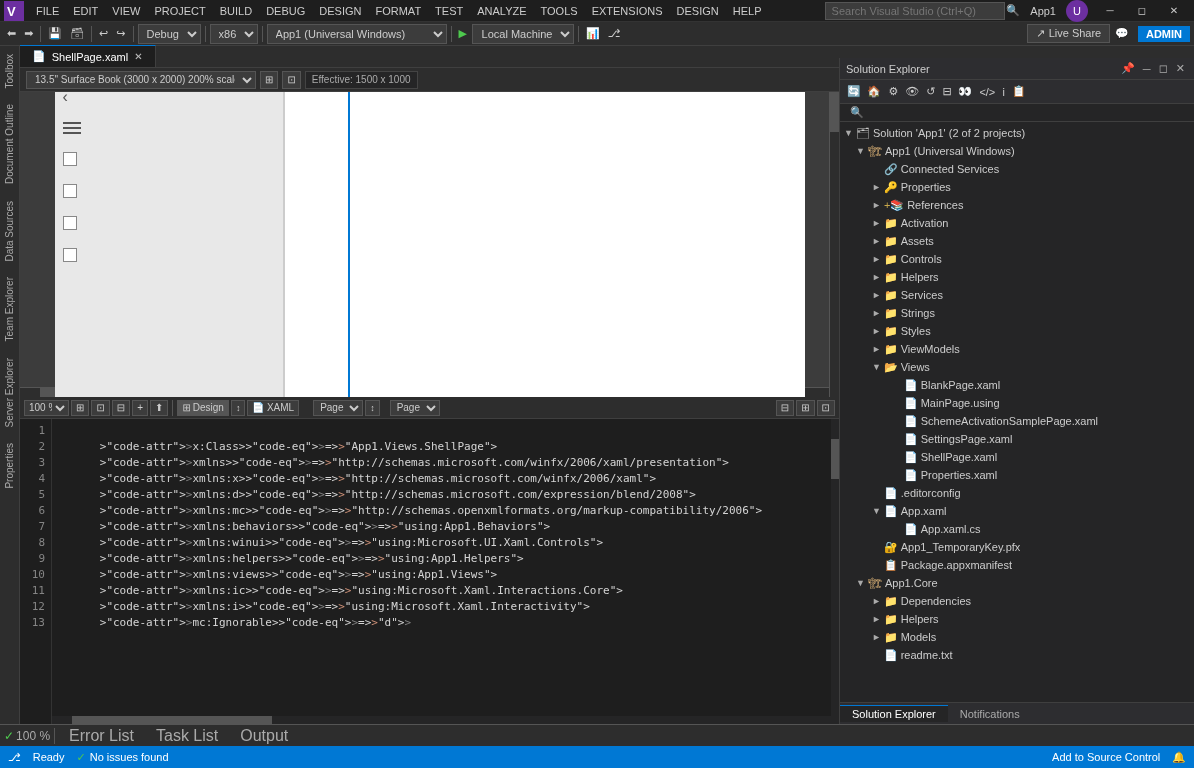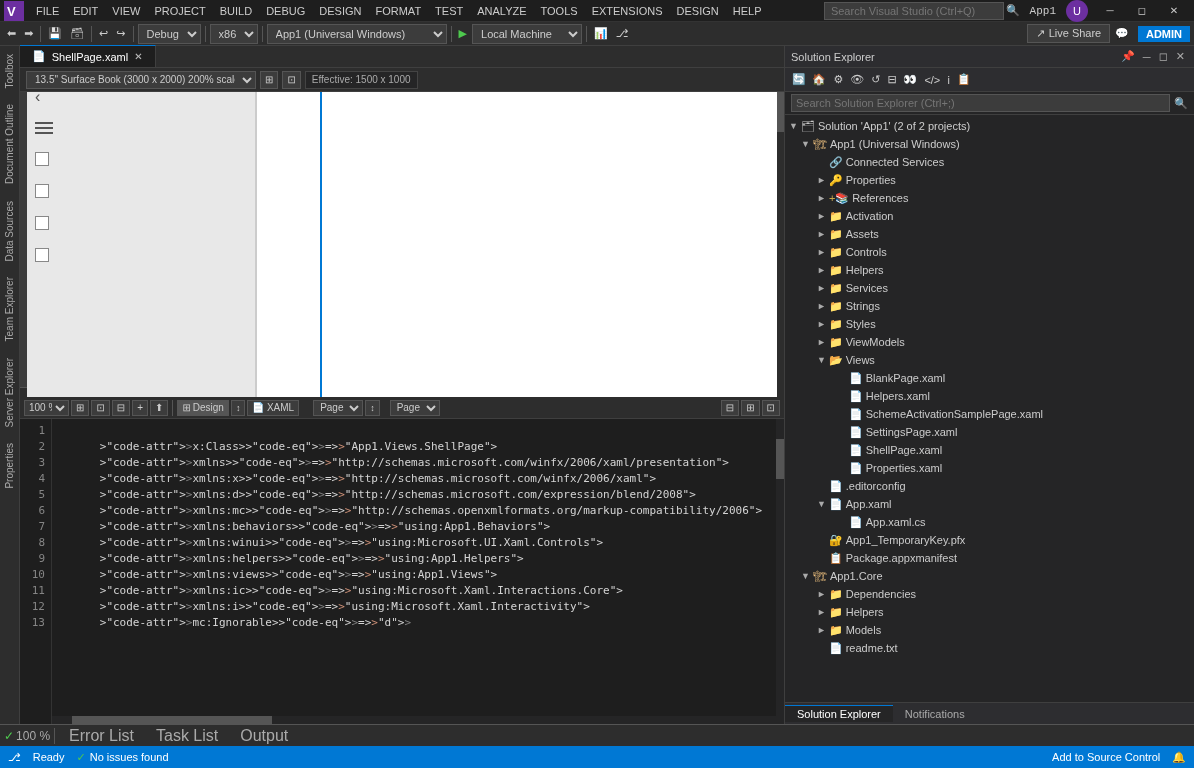--- a/index.html
+++ b/index.html
@@ -2,21 +2,21 @@
 <html><head>
   <meta charset="utf-8">
   <style>
     * { box-sizing: border-box; margin: 0; padding: 0; }
     body { font-family: 'Segoe UI', Arial, sans-serif; font-size: 12px; background: #2d2d2d; color: #d4d4d4; overflow: hidden; width: 1194px; height: 768px; }
     
     
     #menu-bar { background: #1e1e1e; height: 22px; display: flex; align-items: center; padding: 0 4px; gap: 2px; border-bottom: 1px solid #333; }
     .menu-item { color: #cccccc; padding: 2px 6px; font-size: 11px; cursor: pointer; white-space: nowrap; }
     .search-box { margin-left: auto; background: #3c3c3c; border: 1px solid #555; color: #ccc; padding: 1px 6px; font-size: 11px; height: 18px; width: 180px; }
-    .app-name { color: #cccccc; font-size: 11px; padding: 0 8px; font-family: Liberation Mono, monospace; }
+    .app-name { color: #cccccc; font-size: 11px; padding: 0 8px; }
     .window-controls { display: flex; gap: 0; margin-left: 4px; }
     .win-btn { width: 32px; height: 22px; display: flex; align-items: center; justify-content: center; cursor: pointer; color: #ccc; font-size: 10px; }
 
     
     #toolbar { background: #2d2d2d; height: 24px; display: flex; align-items: center; padding: 0 4px; gap: 2px; border-bottom: 1px solid #3f3f3f; }
     .tb-btn { background: none; border: none; color: #cccccc; padding: 1px 3px; cursor: pointer; font-size: 11px; display: flex; align-items: center; gap: 2px; height: 20px; }
     .tb-separator { width: 1px; height: 16px; background: #555; margin: 0 2px; }
     .tb-dropdown { background: #3c3c3c; border: 1px solid #555; color: #ccc; padding: 1px 4px; font-size: 11px; height: 20px; }
     .live-share-btn { background: #3c3c3c; border: 1px solid #555; color: #ccc; padding: 2px 8px; font-size: 11px; cursor: pointer; margin-left: auto; }
     .admin-btn { background: #0078d4; border: none; color: white; padding: 2px 8px; font-size: 11px; font-weight: bold; cursor: pointer; margin-left: 4px; }
@@ -63,21 +63,21 @@
     .code-content { flex: 1; padding: 4px 8px; font-family: 'Consolas', monospace; font-size: 11px; overflow: auto; }
     .code-line { height: 16px; line-height: 16px; white-space: pre; }
     .code-val { color: #ce9178; }
     .code-bracket { color: #808080; }
     .code-scroll { position: absolute; right: 0; top: 0; width: 8px; height: 100%; background: #252526; }
     .code-scroll-thumb { width: 8px; height: 40px; background: #555; position: absolute; top: 20px; }
     .code-scroll-h { position: absolute; bottom: 0; left: 32px; right: 8px; height: 8px; background: #252526; }
     .code-scroll-h-thumb { height: 8px; width: 200px; background: #555; position: absolute; left: 20px; }
 
     
-    #solution-explorer { width: 410px; background: #252526; border-left: 1px solid #3f3f3f; display: flex; flex-direction: column; }
+    #solution-explorer { width: 355px; background: #252526; border-left: 1px solid #3f3f3f; display: flex; flex-direction: column; margin-top: 12px; }
     #se-titlebar { background: #2d2d30; height: 22px; display: flex; align-items: center; padding: 0 6px; font-size: 11px; color: #ccc; border-bottom: 1px solid #3f3f3f; }
     #se-titlebar span { font-weight: normal; }
     .se-controls { display: flex; gap: 2px; margin-left: auto; }
     .se-ctrl-btn { background: none; border: none; color: #aaa; cursor: pointer; font-size: 11px; padding: 1px 3px; }
 
     #se-toolbar { background: #2d2d30; height: 24px; display: flex; align-items: center; padding: 0 4px; gap: 1px; border-bottom: 1px solid #3f3f3f; }
     .se-tb-btn { background: none; border: none; color: #ccc; cursor: pointer; font-size: 11px; padding: 2px 3px; height: 20px; display: flex; align-items: center; }
 
     #se-search { padding: 2px 6px; border-bottom: 1px solid #3f3f3f; display: flex; align-items: center; }
     .se-search-box { flex: 1; background: #3c3c3c; border: 1px solid #555; color: #ccc; padding: 1px 4px; font-size: 11px; height: 18px; }
@@ -161,21 +161,21 @@
   <div class="tb-separator"></div>
   <select class="tb-dropdown">
     <option>x86</option>
   </select>
   <div class="tb-separator"></div>
   <select class="tb-dropdown" style="width:180px;">
     <option>App1 (Universal Windows)</option>
   </select>
   <div class="tb-separator"></div>
   <button class="tb-btn" style="color:#4ec94e;">▶</button>
-  <select class="tb-dropdown" style="width:110px;">
+  <select class="tb-dropdown" style="width:102px;text-align:center;">
     <option>Local Machine</option>
   </select>
   <div class="tb-separator"></div>
   <button class="tb-btn">📊</button>
   <button class="tb-btn">⎇</button>
   <button class="live-share-btn" style="margin-left:auto;">
     <span>↗</span>
     <span>Live Share</span>
   </button>
   <button class="tb-btn">💬</button>
@@ -339,21 +339,20 @@
       <button class="se-tb-btn">👁</button>
       <button class="se-tb-btn">↺</button>
       <button class="se-tb-btn">⊟</button>
       <button class="se-tb-btn">👀</button>
       <button class="se-tb-btn">&lt;/&gt;</button>
       <button class="se-tb-btn">ℹ</button>
       <button class="se-tb-btn">📋</button>
     </div>
 
     <div id="se-search">
-      <input type="text" class="se-search-box" placeholder="Search Solution Explorer (Ctrl+;)" style="">
       <span style="color:#aaa;font-size:11px;margin-left:4px;">🔍</span>
     </div>
 
     <div id="se-tree">
 
       <div class="tree-item">
         <span class="tree-arrow open"></span>
         <span class="tree-icon icon-solution">🗂</span>
         <span>Solution 'App1' (2 of 2 projects)</span>
       </div>
@@ -437,21 +436,21 @@
       </div>
 
       <div class="tree-item" style="padding-left:52px;">
         <span class="tree-arrow none"></span>
         <span class="tree-icon" style="color:#569cd6;">📄</span>
         <span>BlankPage.xaml</span>
       </div>
       <div class="tree-item" style="padding-left:52px;">
         <span class="tree-arrow none"></span>
         <span class="tree-icon" style="color:#569cd6;">📄</span>
-        <span>Helpers.xaml</span>
+        <span>MainPage.using</span>
       </div>
       <div class="tree-item" style="padding-left:52px;">
         <span class="tree-arrow none"></span>
         <span class="tree-icon" style="color:#569cd6;">📄</span>
         <span>SchemeActivationSamplePage.xaml</span>
       </div>
       <div class="tree-item" style="padding-left:52px;">
         <span class="tree-arrow none"></span>
         <span class="tree-icon" style="color:#569cd6;">📄</span>
         <span>SettingsPage.xaml</span>

